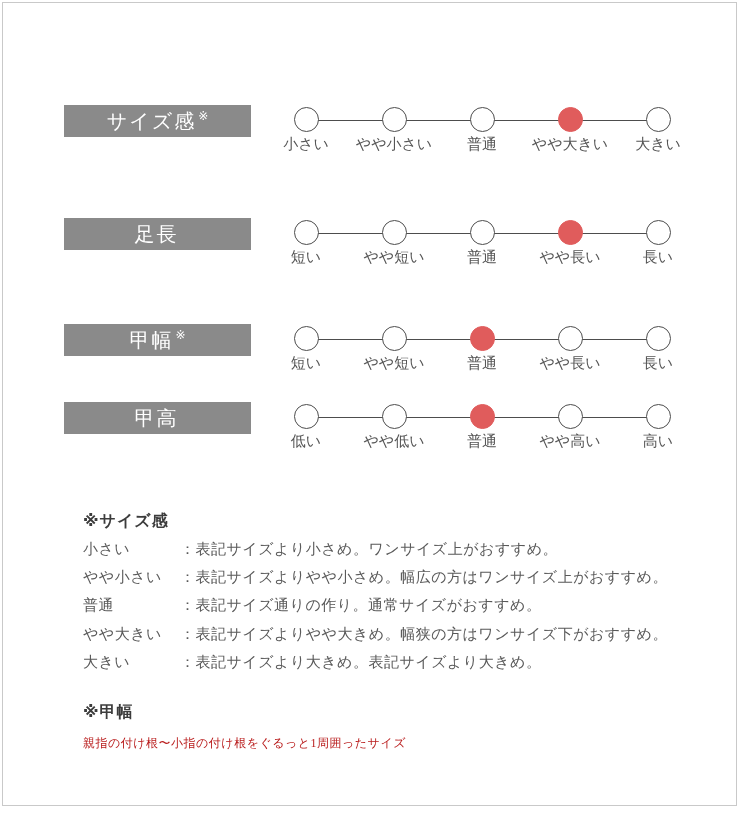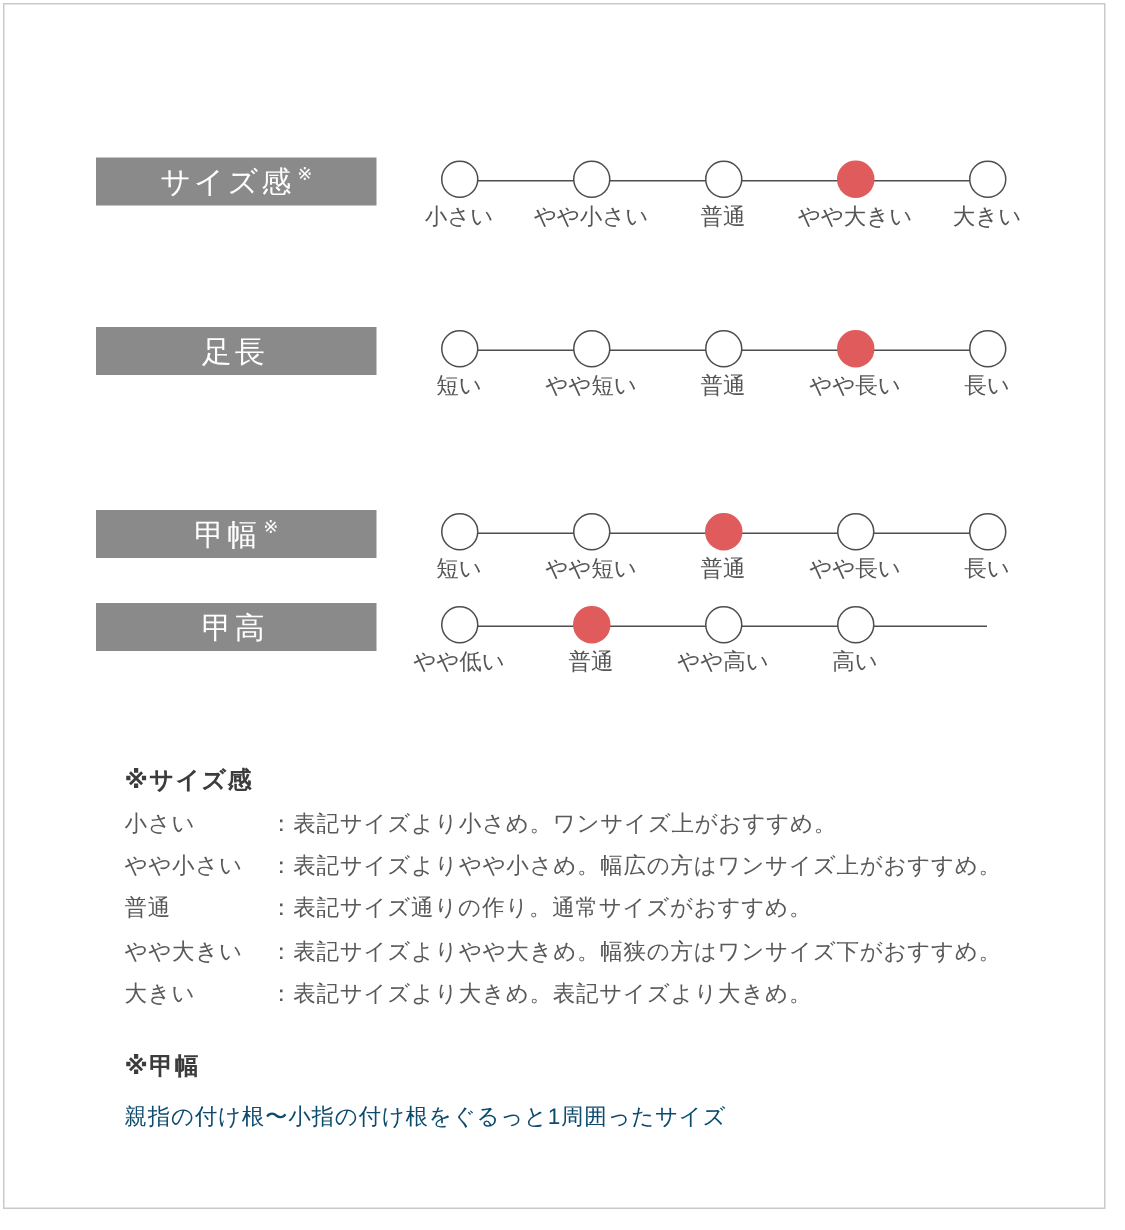--- a/index.html
+++ b/index.html
@@ -15,21 +15,21 @@
   }
   .page-title{
     position:absolute;left:0;top:26px;width:100%;
     text-align:center;margin:0;
     font-family:"Liberation Serif","DejaVu Serif",serif;
     font-weight:400;font-size:29px;letter-spacing:3px;color:#1f1f1f;
   }
   .scale-row{position:absolute;left:0;width:100%;height:62px;}
   .row-1{top:102px;}
   .row-2{top:215px;}
-  .row-3{top:337px;}
+  .row-3{top:321px;}
   .row-4{top:399px;}
   .row-label{
     position:absolute;left:61px;top:0;width:187px;height:32px;
     background:var(--label-bg,#8a8a8a);color:#ffffff;
     display:flex;align-items:center;justify-content:center;
     font-size:20px;letter-spacing:2px;
   }
   .row-label sup{
     font-size:12px;letter-spacing:0;position:relative;top:-5px;margin-left:2px;
   }
@@ -62,22 +62,22 @@
     line-height:20px;letter-spacing:1px;margin:0 0 4px 0;
   }
   .note-items{margin:0;}
   .note-item{
     display:flex;height:28.4px;align-items:center;
     font-size:15px;color:#595959;letter-spacing:0.5px;white-space:nowrap;
   }
   .note-term{width:97px;flex-shrink:0;}
   .note-desc{flex:1;}
   .note-body{
-    margin:13px 0 0 0;font-size:15px;color:#0c4a6e;
-    letter-spacing:0.5px;white-space:nowrap;
+    margin:13px 0 0 0;font-size:12px;color:#b91c1c;
+    letter-spacing:0.5px;white-space:nowrap;font-family:Liberation Serif, serif;
   }
 </style>
 </head>
 <body>
 
 <div id="frame">
 
 
   <div class="scale-row row-1">
     <div class="row-label">
@@ -178,20 +178,24 @@
   <div class="scale-row row-4">
     <div class="row-label">
       <span>甲高</span>
         <sup></sup>
     </div>
     <div class="scale">
       <div class="scale-line"></div>
       <div class="scale-items">
         <div class="scale-item">
           <div class="dot"></div>
+          <div class="opt-label">低い</div>
+        </div>
+        <div class="scale-item">
+          <div class="dot"></div>
           <div class="opt-label">やや低い</div>
         </div>
         <div class="scale-item">
           <div class="dot selected"></div>
           <div class="opt-label">普通</div>
         </div>
         <div class="scale-item">
           <div class="dot"></div>
           <div class="opt-label">やや高い</div>
         </div>

